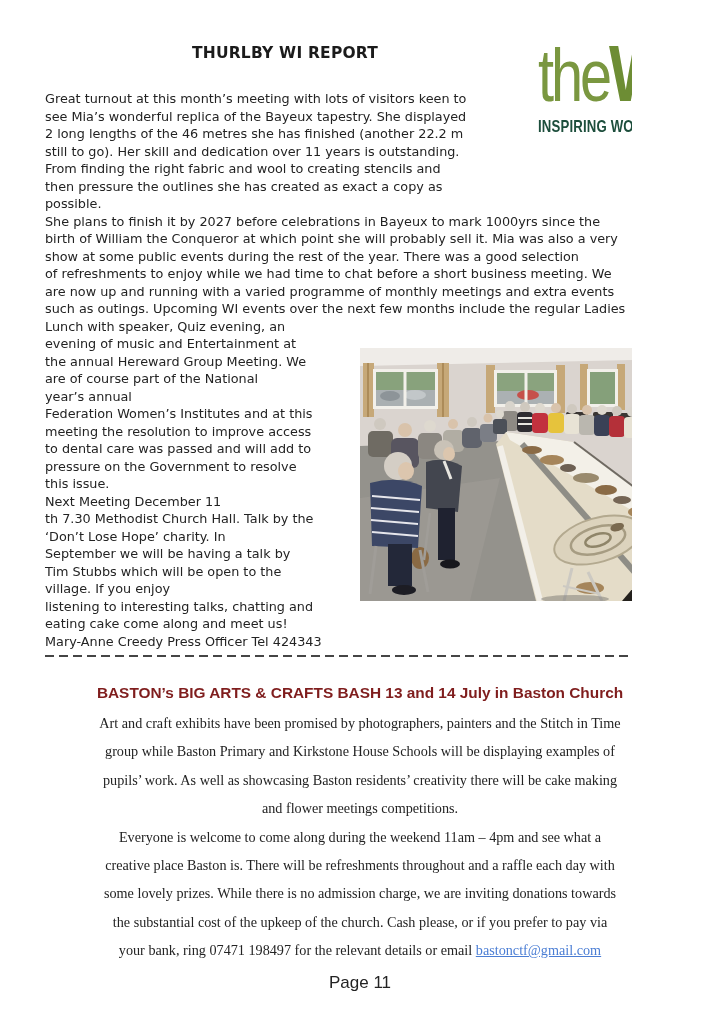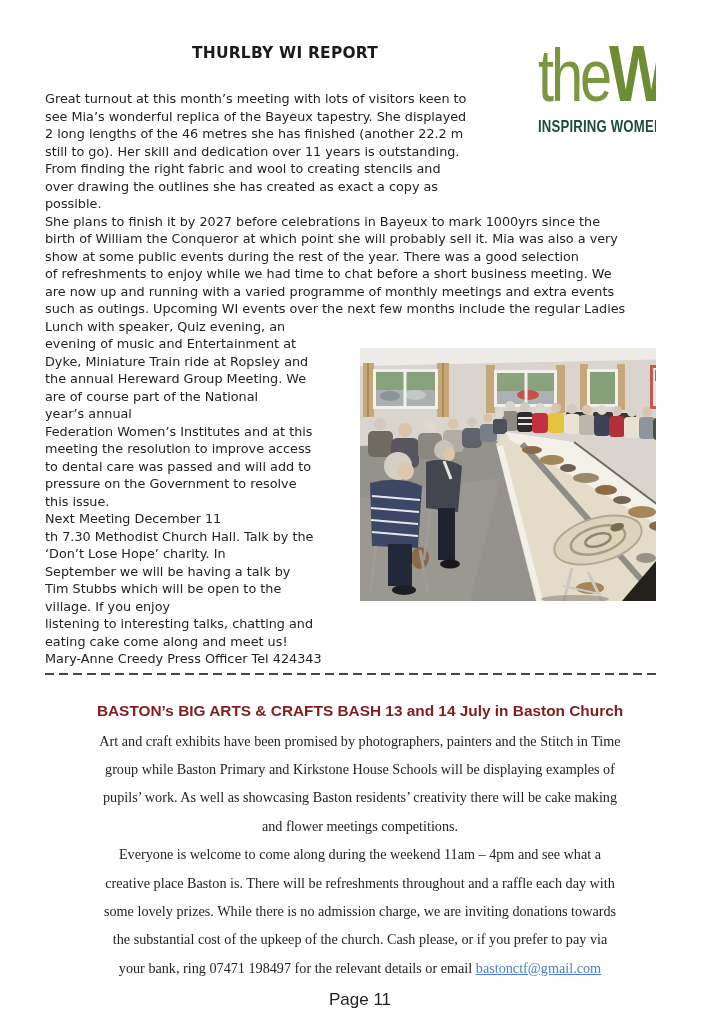--- a/index.html
+++ b/index.html
@@ -1,17 +1,17 @@
 <!DOCTYPE html>
 <html><head>
 <meta charset="utf-8">
 <style>
   html,body{margin:0;padding:0;background:#ffffff;}
   .page{position:relative;width:632px;height:1024px;background:#ffffff;overflow:hidden;
-        font-family:"DejaVu Sans",sans-serif;padding-left:24px;}
+        font-family:"DejaVu Sans",sans-serif;}
   .content{position:absolute;left:45px;top:44px;width:632px;}
   .s1t{width:480px;text-align:center;font-weight:bold;font-size:15.5px;color:#1b1b1b;
        letter-spacing:.2px;margin-bottom:15px;}
   .s1{font-size:12.8px;line-height:17.5px;color:#232323;}
   .s1 .tl,.s2 .tl{white-space:nowrap;}
   .intro{width:478px;margin-top:28px;}
   .full{width:632px;}
   .col{width:314px;}
   .sep{width:628px;height:2px;margin-top:5px;
        background:repeating-linear-gradient(90deg,#454545 0,#454545 9px,transparent 9px,transparent 14px);}
@@ -43,35 +43,34 @@
 <div class="page">
 
   <div class="content">
     <div class="s1t">THURLBY WI REPORT</div>
     <div class="s1 intro">
         <div class="tl">Great turnout at this month’s meeting with lots of visitors keen to</div>
         <div class="tl">see Mia’s wonderful replica of the Bayeux tapestry. She displayed</div>
         <div class="tl">2 long lengths of the 46 metres she has finished (another 22.2 m</div>
         <div class="tl">still to go). Her skill and dedication over 11 years is outstanding.</div>
         <div class="tl">From finding the right fabric and wool to creating stencils and</div>
-        <div class="tl">over drawing the outlines she has created as exact a copy as</div>
+        <div class="tl">then pressure the outlines she has created as exact a copy as</div>
         <div class="tl">possible.</div>
       </div>
     <div class="s1 full">
         <div class="tl">She plans to finish it by 2027 before celebrations in Bayeux to mark 1000yrs since the</div>
         <div class="tl">birth of William the Conqueror at which point she will probably sell it. Mia was also a very</div>
         <div class="tl">show at some public events during the rest of the year. There was a good selection</div>
         <div class="tl">of refreshments to enjoy while we had time to chat before a short business meeting. We</div>
         <div class="tl">are now up and running with a varied programme of monthly meetings and extra events</div>
         <div class="tl">such as outings. Upcoming WI events over the next few months include the regular Ladies</div>
       </div>
     <div class="s1 col">
         <div class="tl">Lunch with speaker, Quiz evening, an</div>
         <div class="tl">evening of music and Entertainment at</div>
-        <div class="tl">Dyke, Miniature Train ride at Ropsley and</div>
         <div class="tl">the annual Hereward Group Meeting. We</div>
         <div class="tl">are of course part of the National</div>
         <div class="tl">year’s annual</div>
         <div class="tl">Federation Women’s Institutes and at this</div>
         <div class="tl">meeting the resolution to improve access</div>
         <div class="tl">to dental care was passed and will add to</div>
         <div class="tl">pressure on the Government to resolve</div>
         <div class="tl">this issue.</div>
         <div class="tl">Next Meeting December 11</div>
         <div class="tl">th 7.30 Methodist Church Hall. Talk by the</div>

